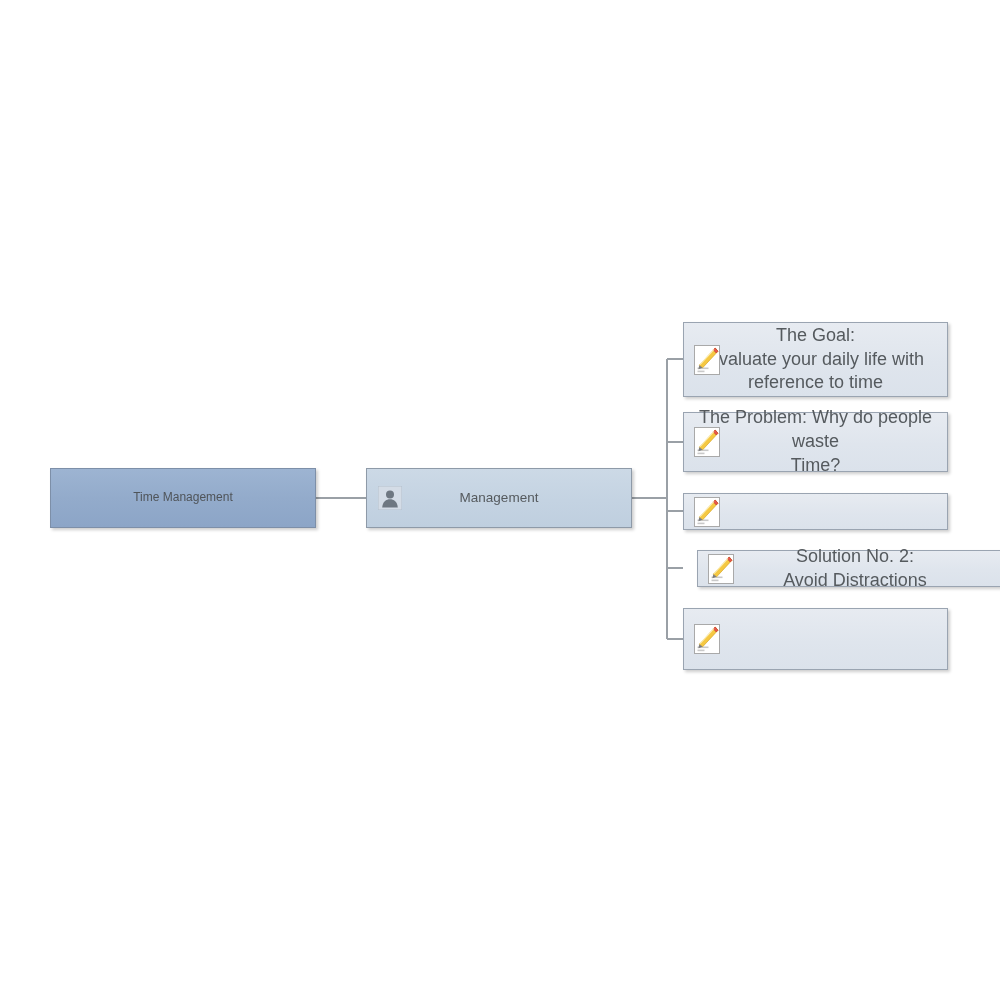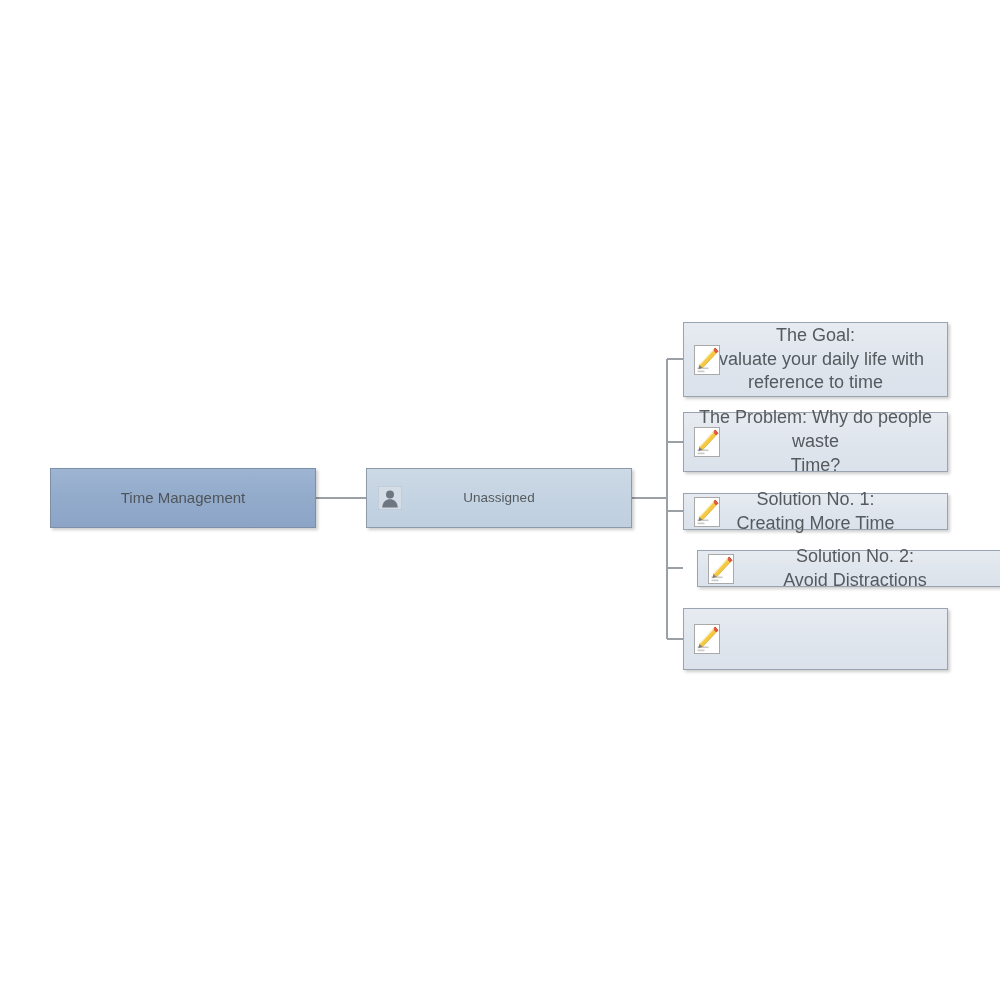--- a/index.html
+++ b/index.html
@@ -48,21 +48,21 @@
     white-space: pre-line;
     padding: 0 6px;
   }
 
   
   .node.root {
     background: linear-gradient(to bottom, #9db4d2 0%, #93abcb 50%, #8ca5c7 100%);
     border-color: #7d8fa8;
   }
   .node.root .node-label {
-    font-size: 15px;
+    font-size: 12px;
     color: #4f5459;
   }
 
   
   .node.assignee {
     background: linear-gradient(to bottom, #ccd9e6 0%, #c4d3e2 55%, #bfcfdf 100%);
     border-color: #8e9aa8;
   }
   .node.assignee .node-label {
     font-size: 13.5px;
@@ -124,21 +124,21 @@
   </div>
 
   <div class="node assignee" id="node-assignee" style="left: 366px; top: 468px; width: 266px; height: 60px;">
     <span class="icon-slot person-icon">
       <svg viewBox="0 0 24 24" width="24" height="24">
         <rect x="0" y="0" width="24" height="24" fill="#d4dce6" stroke="#b3bfcc" stroke-width="1"></rect>
         <circle cx="12" cy="8.6" r="4.0" fill="#6e7781"></circle>
         <path d="M4.2 21.5 C4.6 15.6 8.2 13.3 12 13.3 C15.8 13.3 19.4 15.6 19.8 21.5 Z" fill="#6e7781"></path>
       </svg>
     </span>
-    <span class="node-label">Unassigned</span>
+    <span class="node-label">Management</span>
   </div>
 
   <div class="node leaf" id="node-leaf-0" style="left: 683px; top: 322px; width: 265px; height: 75px;">
     <span class="icon-slot note-icon">
       <svg viewBox="0 0 26 30" width="26" height="30">
         <rect x="0.5" y="0.5" width="25" height="29" fill="#ffffff" stroke="#a9a9a9" stroke-width="1"></rect>
         <rect x="3.5" y="22.5" width="11" height="1.6" fill="#c9c9c9"></rect>
         <rect x="3.5" y="25.6" width="7" height="1.6" fill="#c9c9c9"></rect>
         <g transform="rotate(0)">
           <polygon points="21.2,3.0 24.0,6.2 8.6,22.8 5.3,20.2" fill="#f5c842" stroke="#d8a520" stroke-width="0.7"></polygon>
@@ -174,22 +174,20 @@
       <svg viewBox="0 0 26 30" width="26" height="30">
         <rect x="0.5" y="0.5" width="25" height="29" fill="#ffffff" stroke="#a9a9a9" stroke-width="1"></rect>
         <rect x="3.5" y="22.5" width="11" height="1.6" fill="#c9c9c9"></rect>
         <rect x="3.5" y="25.6" width="7" height="1.6" fill="#c9c9c9"></rect>
         <polygon points="21.2,3.0 24.0,6.2 8.6,22.8 5.3,20.2" fill="#f5c842" stroke="#d8a520" stroke-width="0.7"></polygon>
         <polygon points="21.2,3.0 24.0,6.2 22.2,8.0 19.3,4.8" fill="#e8554d" stroke="#c0392b" stroke-width="0.6"></polygon>
         <polygon points="5.3,20.2 8.6,22.8 4.4,24.2" fill="#7c7c7c"></polygon>
         <line x1="20.0" y1="4.4" x2="6.0" y2="19.6" stroke="#fff7cc" stroke-width="1.1" opacity="0.85"></line>
       </svg>
     </span>
-    <span class="node-label">Solution No. 1:
-Creating More Time</span>
   </div>
 
   <div class="node leaf" id="node-leaf-3" style="left: 697px; top: 550px; width: 316px; height: 37px;">
     <span class="icon-slot note-icon">
       <svg viewBox="0 0 26 30" width="26" height="30">
         <rect x="0.5" y="0.5" width="25" height="29" fill="#ffffff" stroke="#a9a9a9" stroke-width="1"></rect>
         <rect x="3.5" y="22.5" width="11" height="1.6" fill="#c9c9c9"></rect>
         <rect x="3.5" y="25.6" width="7" height="1.6" fill="#c9c9c9"></rect>
         <polygon points="21.2,3.0 24.0,6.2 8.6,22.8 5.3,20.2" fill="#f5c842" stroke="#d8a520" stroke-width="0.7"></polygon>
         <polygon points="21.2,3.0 24.0,6.2 22.2,8.0 19.3,4.8" fill="#e8554d" stroke="#c0392b" stroke-width="0.6"></polygon>

